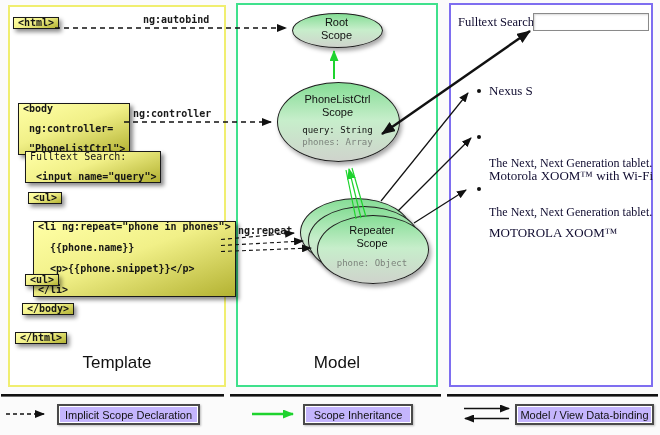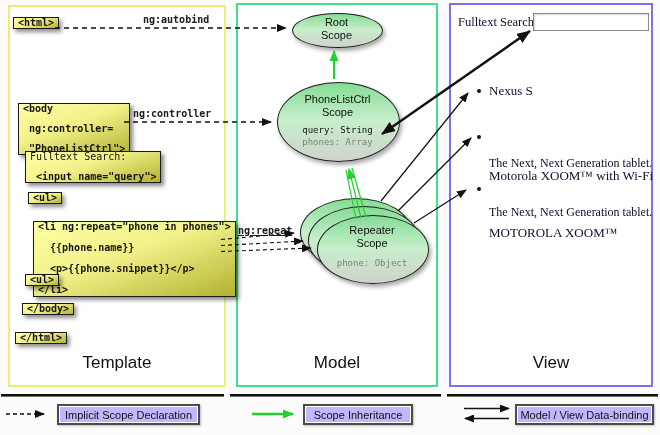--- a/index.html
+++ b/index.html
@@ -40,21 +40,20 @@
 <body>
 
 <div class="stage">
 
   <div class="panel panel-template"></div>
   <div class="panel panel-model"></div>
   <div class="panel panel-view"></div>
 
   <div class="ptitle" style="left:236px;top:353px;width:202px;">Model</div>
   <div class="ptitle" style="left:8px;top:353px;width:218px;">Template</div>
-  <div class="ptitle" style="left:449px;top:353px;width:204px;">View</div>
 
   <div class="codebox" style="left:13px;top:17px;">&lt;html&gt;</div>
 
   <div class="codebox" style="left:18px;top:103px;"><span>&lt;body</span><br>
 <span> ng:controller=</span><br>
 <span> "PhoneListCtrl"&gt;</span></div>
 
   <div class="codebox" style="left:25px;top:151px;"><span style="font-weight:normal;">Fulltext Search:</span><br>
 <span> &lt;input name="query"&gt;</span></div>
 
@@ -64,21 +63,21 @@
 <span>  {{phone.name}}</span><br>
 <span>  &lt;p&gt;{{phone.snippet}}&lt;/p&gt;</span><br>
 <span>&lt;/li&gt;</span></div>
 
   <div class="codebox" style="left:25px;top:274px;">&lt;ul&gt;</div>
   <div class="codebox" style="left:22px;top:303px;">&lt;/body&gt;</div>
   <div class="codebox" style="left:15px;top:332px;">&lt;/html&gt;</div>
 
   <div class="elabel" style="left:143px;top:14px;">ng:autobind</div>
   <div class="elabel" style="left:133px;top:108px;">ng:controller</div>
-  <div class="elabel" style="left:238px;top:225px;text-decoration:underline;">ng:repeat</div>
+  <div class="elabel" style="left:238px;top:225px;">ng:repeat</div>
 
   <div class="ellipse" style="left:292px;top:13px;width:89px;height:33px;"></div>
   <div class="etext" style="left:292px;top:16px;width:89px;"><span>Root</span><br><span>Scope</span></div>
 
   <div class="ellipse" style="left:277px;top:82px;width:121px;height:78px;"></div>
   <div class="etext" style="left:277px;top:93px;width:121px;"><span>PhoneListCtrl</span><br><span>Scope</span></div>
   <div class="etext eprop prop-strong" style="left:277px;top:124px;width:121px;">query: String</div>
   <div class="etext eprop prop-dim" style="left:277px;top:136px;width:121px;">phones: Array</div>
 
   <div class="ellipse" style="left:300px;top:198px;width:110px;height:67px;"></div>

